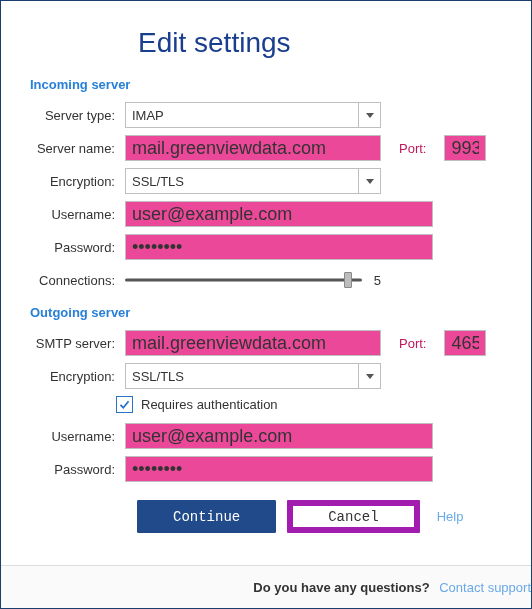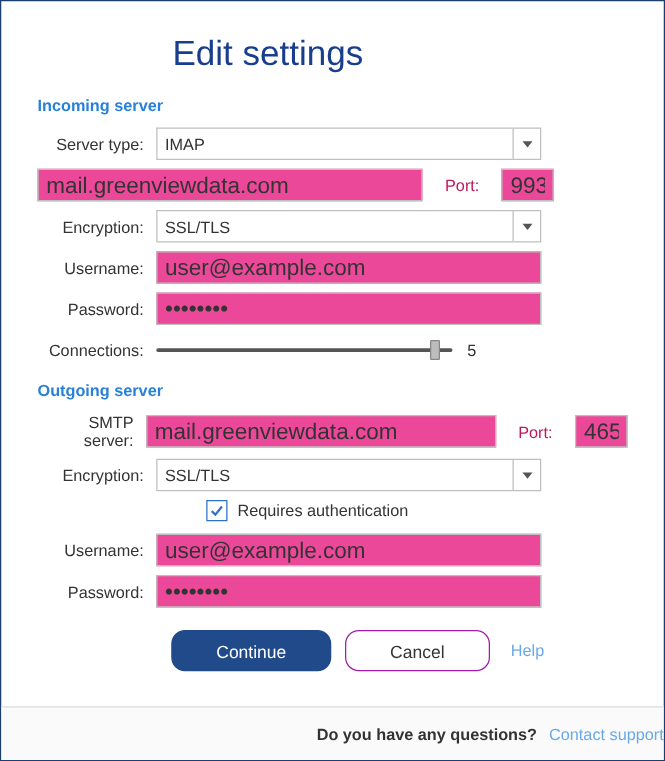--- a/index.html
+++ b/index.html
@@ -67,21 +67,21 @@
     display: flex;
     align-items: center;
     justify-content: center;
   }
   .chevron {
     width: 0; height: 0;
     border-left: 4px solid transparent;
     border-right: 4px solid transparent;
     border-top: 5px solid #555;
   }
-  .w256 { width: 308px; }
+  .w256 { width: 256px; }
   .w350 { width: 308px; }
   .w48 { width: 42px; }
   .port-label { margin-left: 18px; margin-right: 18px; color: #be185d; font-size: 13px; }
   .pwd-yellow { background: #fdf2d0; }
   .slider-wrap { flex: 0 0 256px; display: flex; align-items: center; }
   .slider {
     position: relative;
     flex: 1;
     height: 14px;
   }
@@ -97,49 +97,49 @@
     position: absolute;
     top: 50%;
     width: 8px;
     height: 16px;
     background: #bdbdbd;
     border: 1px solid #888;
     transform: translate(-50%, -50%);
     border-radius: 1px;
   }
   .slider-val { margin-left: 12px; font-size: 13px; }
-  .checkbox-row { display: flex; align-items: center; margin-left: 119px; margin-bottom: 10px; margin-top: 2px; padding-left: 16px;}
+  .checkbox-row { display: flex; align-items: center; margin-left: 70px; margin-bottom: 10px; margin-top: 2px; padding-left: 16px;}
   .checkbox {
     width: 17px; height: 17px;
     border: 1px solid #2a72c8;
     display: flex; align-items: center; justify-content: center;
     margin-right: 8px;
     cursor: pointer;
   }
   .check-svg { width: 13px; height: 13px; }
   .buttons { display: flex; align-items: center; margin-left: 107px; margin-top: 18px; gap: 11px; }
   .btn {
     height: 33px;
     padding: 0 35px;
     font-size: 14px;
-    font-family: Liberation Sans, sans-serif;
+    font-family: Liberation Mono, monospace;
     cursor: pointer;
-    border-radius: 11px;
+    border-radius: 1px;
     display: flex; align-items: center; justify-content: center;
   }
   .btn-primary {
     background: #204a8a;
     color: #fff;
     border: 1px solid #204a8a;
     min-width: 96px;
   }
   .btn-secondary {
     background: #fff;
     color: #333;
-    border: 1px solid #a21caf;
+    border: 6px solid #a21caf;
     min-width: 96px;
   }
   .help-link { color: #6aa9e8; font-size: 13px; margin-left: 6px; cursor: pointer; }
   .footer {
     border-top: 1px solid #dcdcdc;
     background: #fafafa;
     text-align: right;
     padding: 14px 0 13px 0;
     font-size: 13px;
   }
@@ -158,20 +158,21 @@
     <div class="label">Server type:</div>
     <div class="select w256">
       <div class="select-text">IMAP</div>
       <div class="select-btn">
           <div class="chevron"></div>
         </div>
     </div>
   </div>
 
   <div class="row">
+    <div class="label">Server name:</div>
     <input type="text" class="w256" value="mail.greenviewdata.com" style="">
     <div class="port-label">Port:</div>
     <input type="text" class="w48" value="993" style="">
   </div>
 
   <div class="row">
     <div class="label">Encryption:</div>
     <div class="select w256">
       <div class="select-text">SSL/TLS</div>
       <div class="select-btn">

